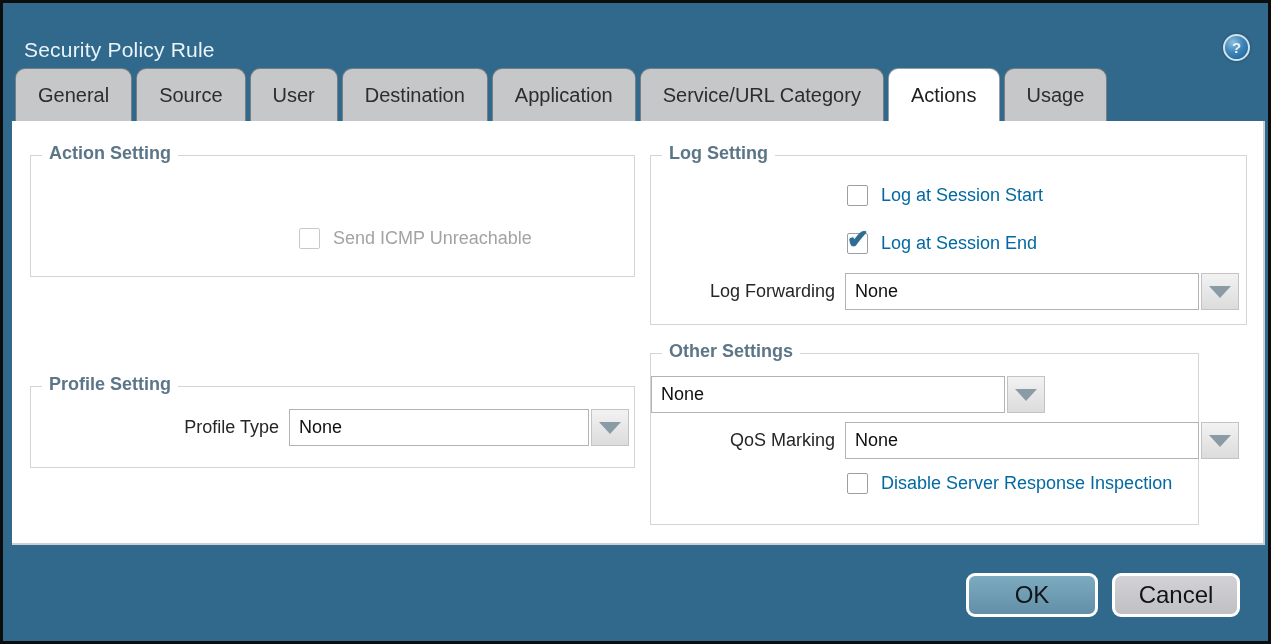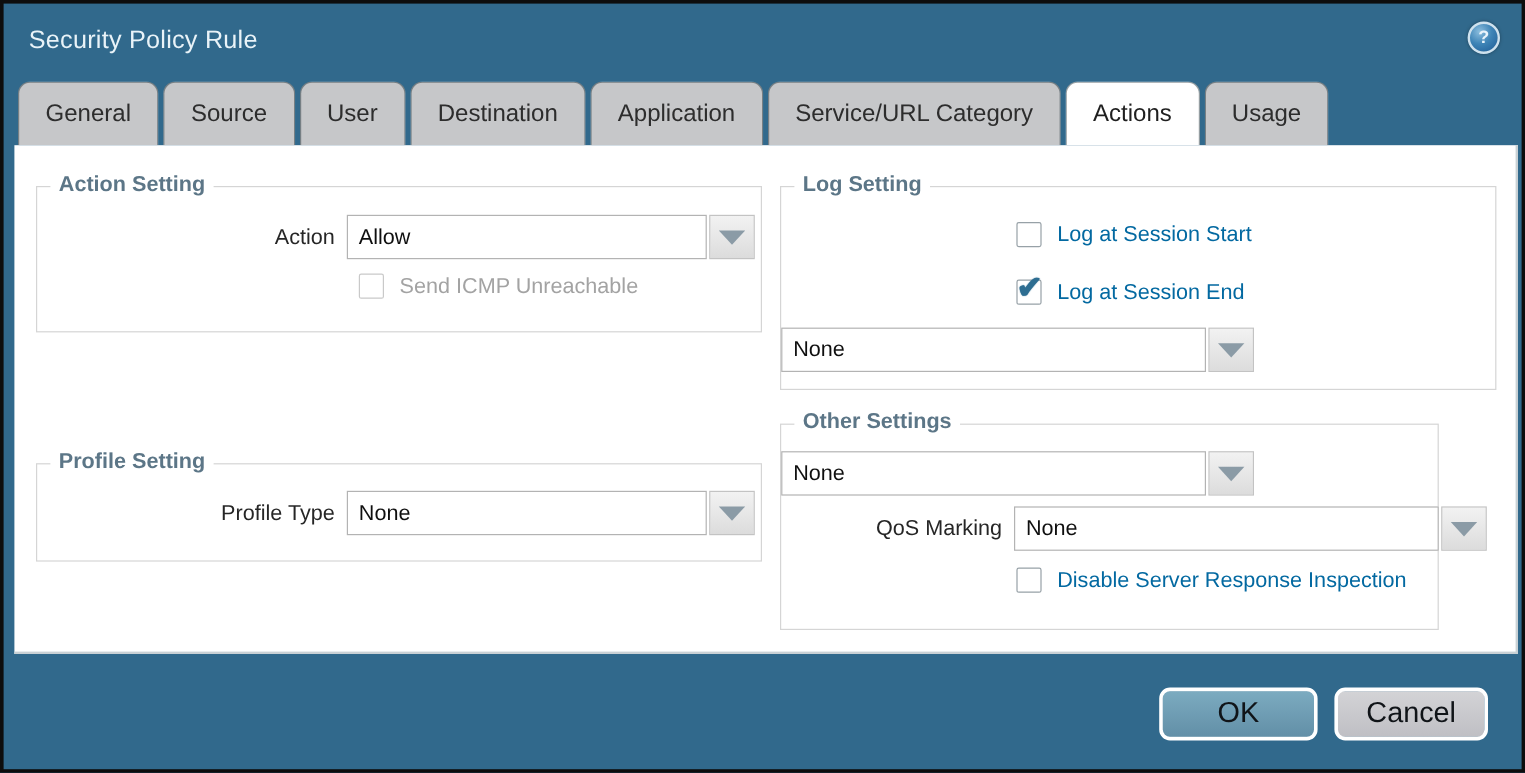--- a/index.html
+++ b/index.html
@@ -4,21 +4,21 @@
 <style>
   * { margin:0; padding:0; box-sizing:border-box; }
   html,body { width:1271px; height:644px; background:#000; font-family:"Liberation Sans", sans-serif; }
 
   .window {
     position:relative; width:1271px; height:644px;
     background:#31698C; border:3px solid #0d0d0d; overflow:hidden;
   }
 
   
-  .titlebar { position:absolute; left:0; top:0; width:100%; height:65px; }
+  .titlebar { position:absolute; left:0; top:16px; width:100%; height:65px; }
   .title { position:absolute; left:21px; top:19px; font-size:21px; color:#e9f3f8; letter-spacing:.2px; }
   .help-icon {
     position:absolute; right:18px; top:15px; width:27px; height:27px; border-radius:50%;
     background:radial-gradient(circle at 35% 28%, #8cbede 0%, #3f85b7 45%, #1c5a94 100%);
     border:2px solid #cfe2ee; color:#eaf4fb; font-weight:bold; font-size:15px;
     display:flex; align-items:center; justify-content:center; cursor:pointer;
     box-shadow:0 0 3px rgba(0,0,0,.35);
   }
 
   
@@ -108,29 +108,20 @@
     <div class="tab">Application</div>
     <div class="tab">Service/URL Category</div>
     <div class="tab active">Actions</div>
     <div class="tab">Usage</div>
   </div>
 
   <div class="panel">
 
     <div class="group g-action">
       <div class="group-legend">Action Setting</div>
-      <div class="row" style="left:0; top:23px;">
-        <div class="field-label" style="width:258px;">Action</div>
-        <div class="combo">
-          <div class="combo-value" style="width:300px;">Allow</div>
-          <div class="combo-btn">
-              <div class="combo-arrow"></div>
-            </div>
-        </div>
-      </div>
       <div class="row" style="left:268px; top:72px;">
         <div class="cbrow disabled">
           <div class="cb"></div>
           <div class="cb-label">Send ICMP Unreachable</div>
         </div>
       </div>
     </div>
 
     <div class="group g-profile">
       <div class="group-legend">Profile Setting</div>
@@ -155,20 +146,21 @@
       </div>
       <div class="row" style="left:196px; top:77px;">
         <div class="cbrow">
           <div class="cb checked">
               <span class="check-glyph">✔</span>
             </div>
           <div class="cb-label">Log at Session End</div>
         </div>
       </div>
       <div class="row" style="left:0; top:117px;">
+        <div class="field-label" style="width:194px;">Log Forwarding</div>
         <div class="combo">
           <div class="combo-value" style="width:354px;">None</div>
           <div class="combo-btn">
               <div class="combo-arrow"></div>
             </div>
         </div>
       </div>
     </div>
 
     <div class="group g-other">

